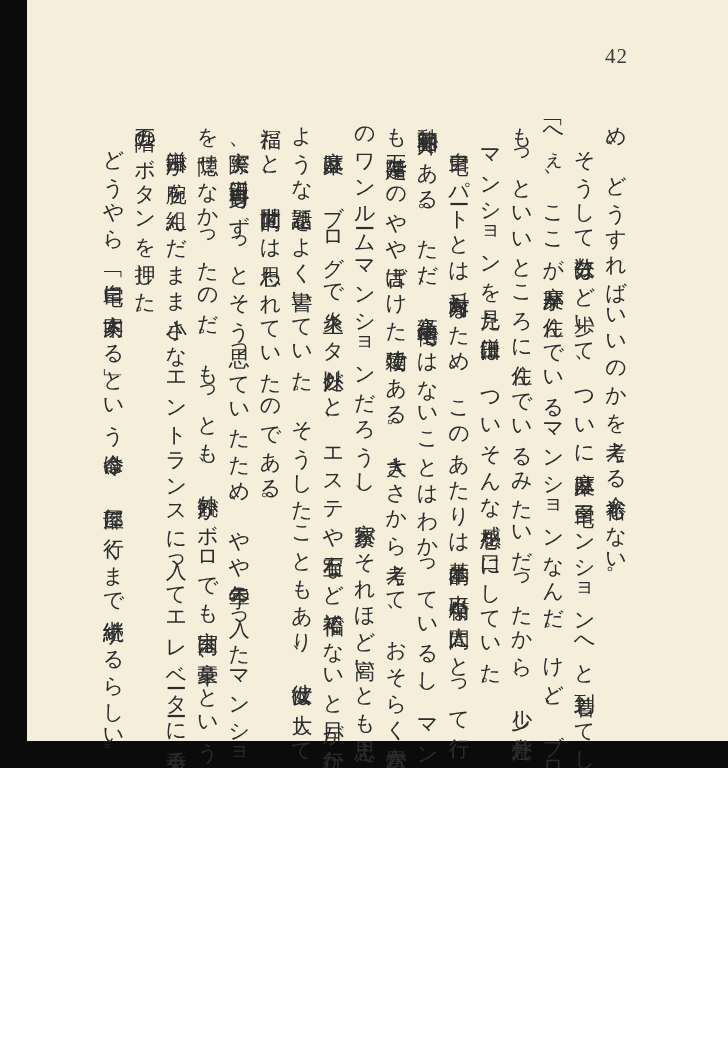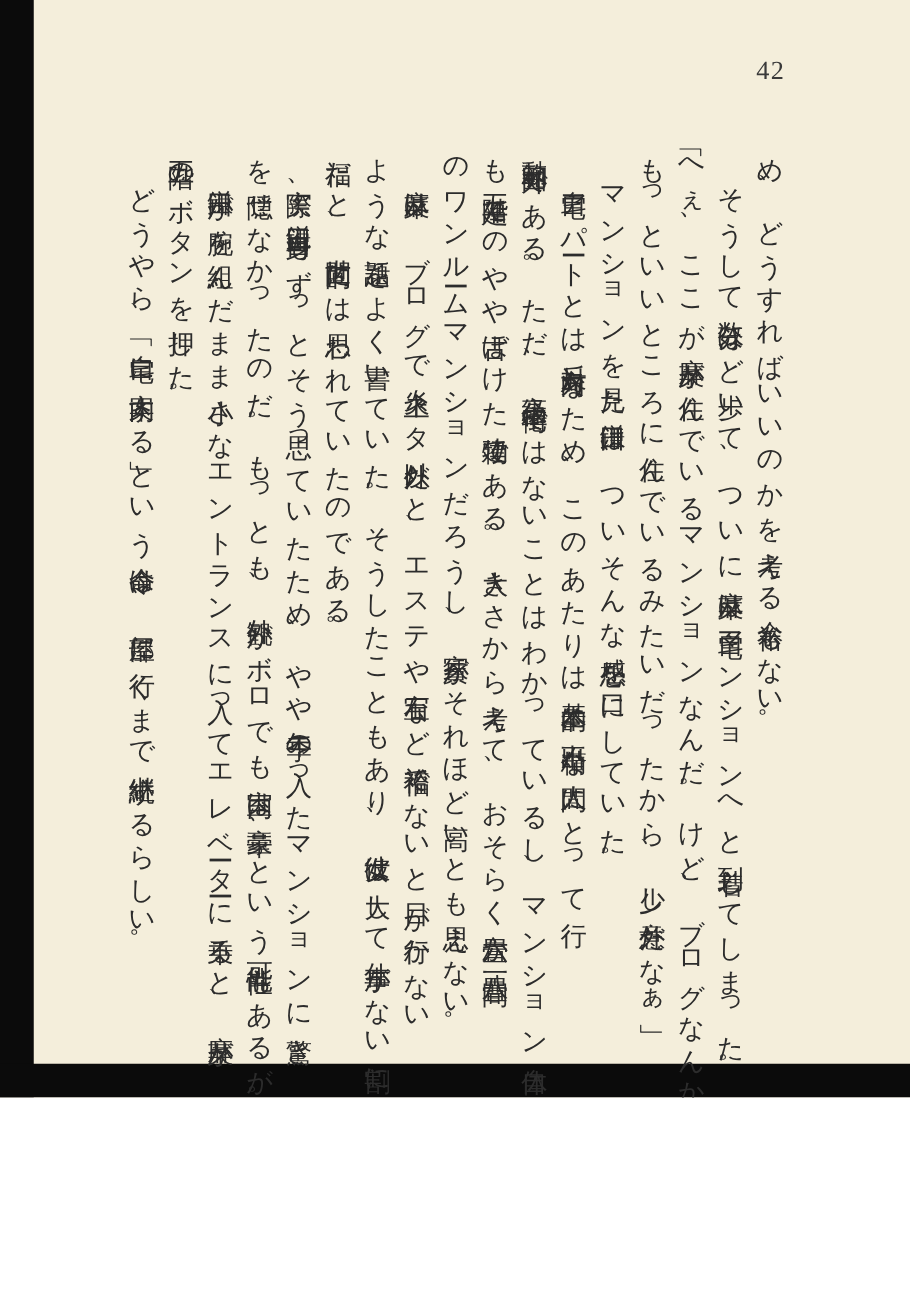--- a/index.html
+++ b/index.html
@@ -1,19 +1,19 @@
 <!DOCTYPE html>
 <html lang="ja"><head>
 <meta charset="utf-8">
 <style>
   html, body { margin: 0; padding: 0; }
   .page {
     position: relative;
     width: 728px;
-    height: 878px;
+    height: 768px;
     background: #f4eedb;
     overflow: hidden;
     font-family: "Liberation Serif", "DejaVu Serif", serif;
   }
   .edge-left {
     position: absolute;
     left: 0; top: 0;
     width: 27px; height: 100%;
     background: #0b0b0b;
   }

